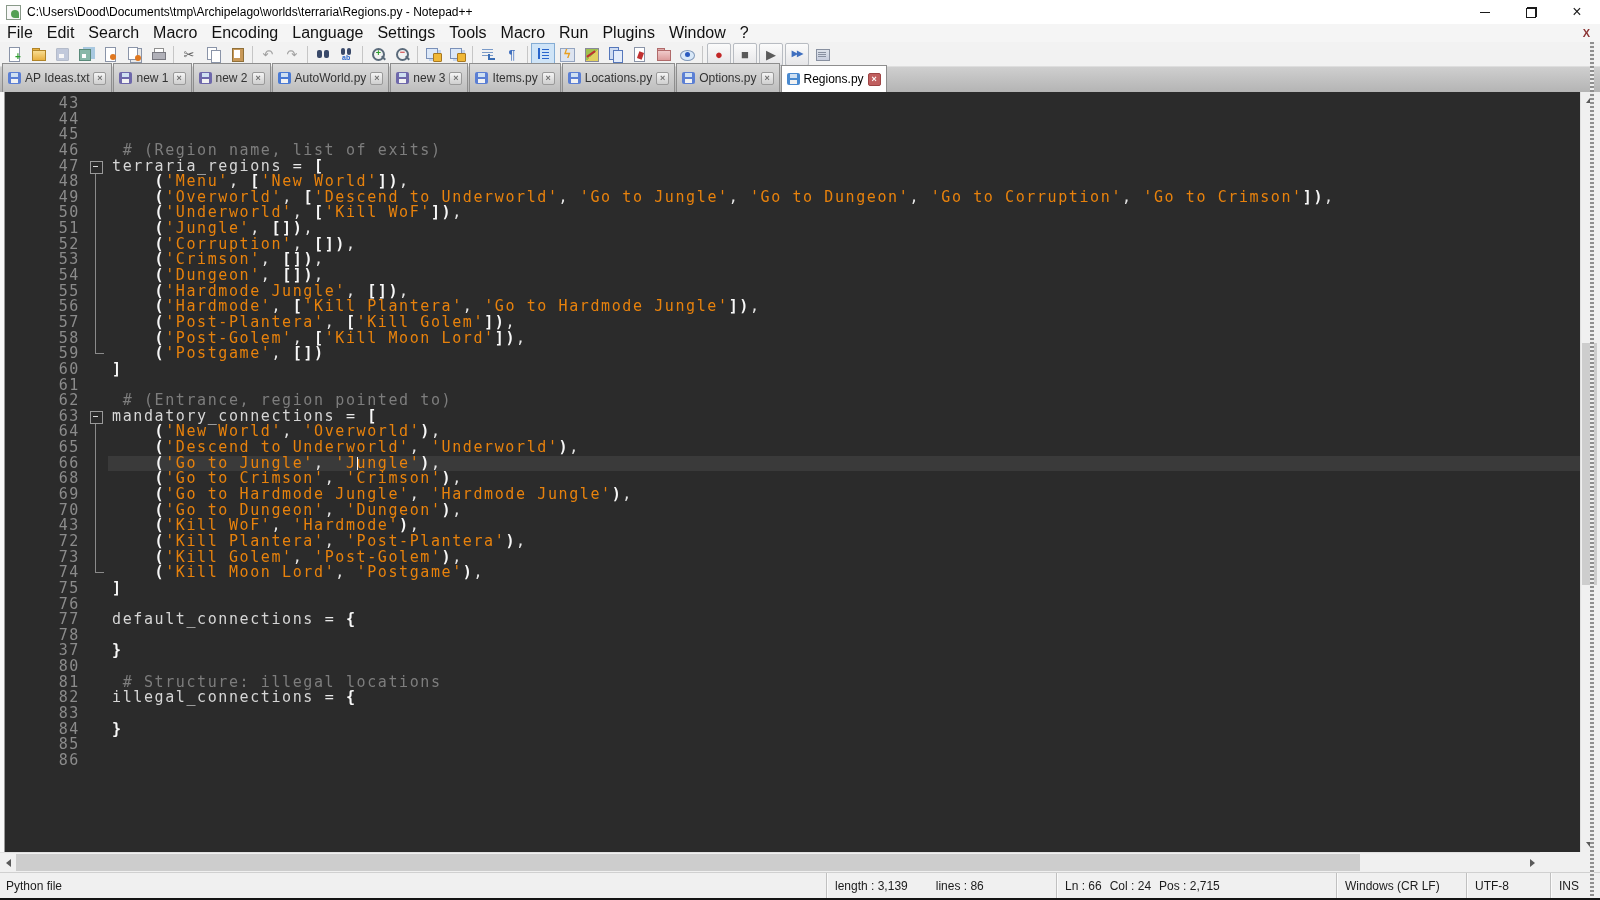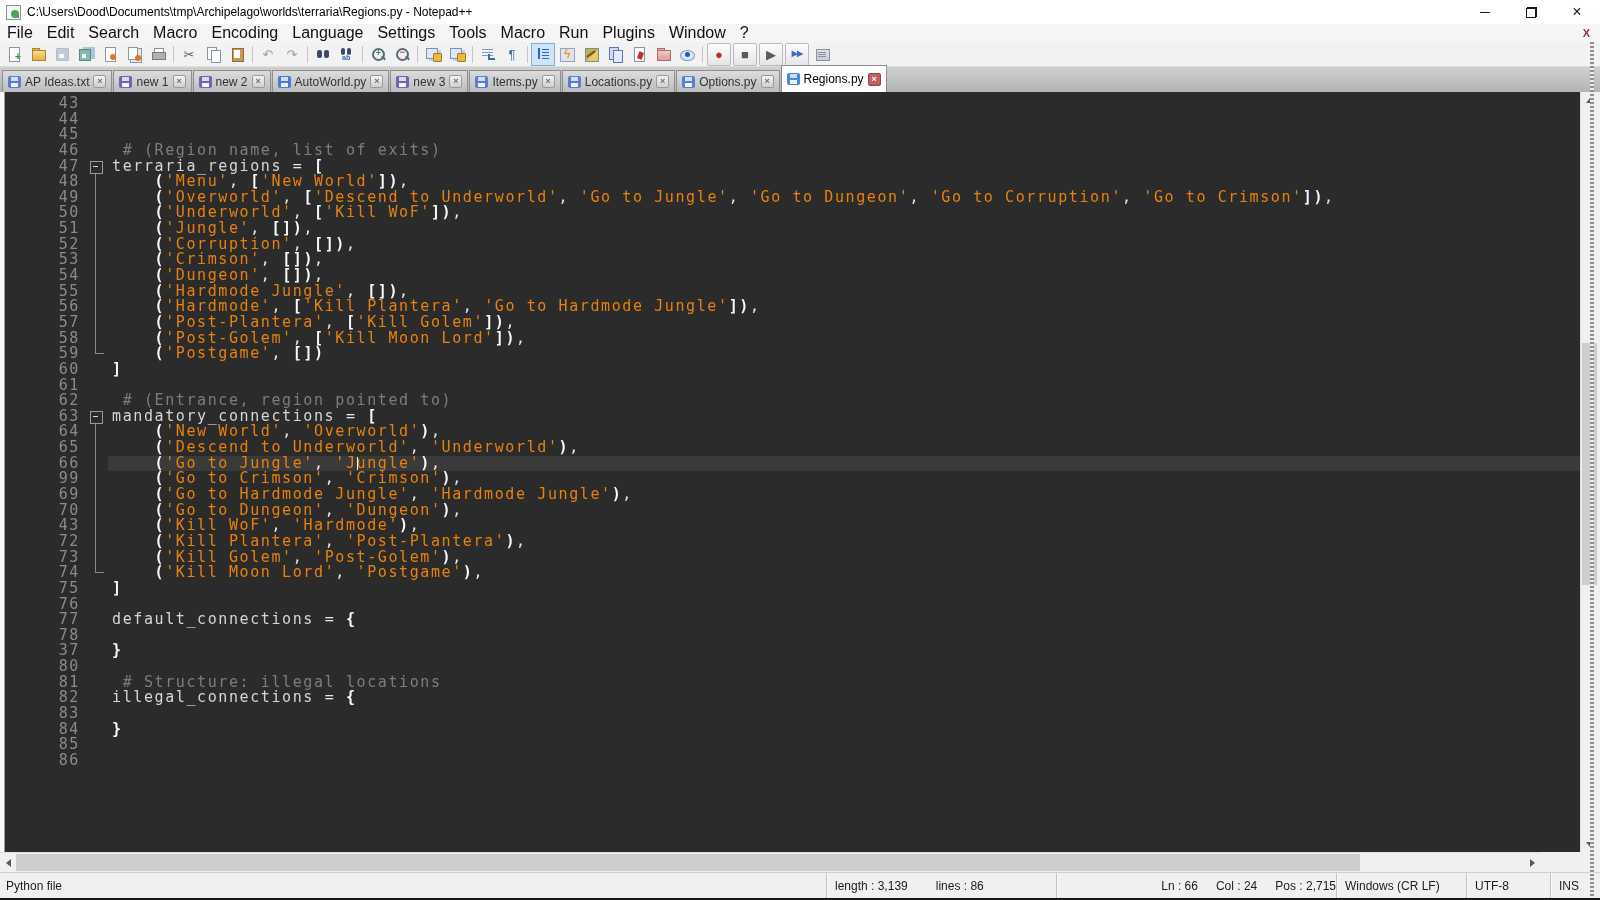--- a/index.html
+++ b/index.html
@@ -79,21 +79,21 @@
   .shp-map::after { content:""; left:3px; top:7px; width:10px; height:2px; background:#c03030; transform:rotate(-35deg); }
   .shp-page-ribbon::before { content:""; left:3px; top:1px; width:9px; height:13px; background:#fff; border:1px solid #8a94a8; }
   .shp-page-ribbon::after { content:""; left:7px; top:6px; width:5px; height:7px; background:#c03030; transform:rotate(20deg); }
   .shp-eye::before { content:""; left:1px; top:4px; width:13px; height:9px; background:#d8e8f8; border:1px solid #8098b8; border-radius:50%; }
   .shp-eye::after { content:""; left:6px; top:6px; width:5px; height:5px; background:#2a5ac0; border-radius:50%; }
   .shp-grid::before { content:""; left:2px; top:3px; width:12px; height:10px; border:1px solid #8890a0; background:linear-gradient(#dde2ea,#c8cede); }
   .shp-grid::after { content:""; left:4px; top:6px; width:8px; height:5px; background:repeating-linear-gradient(180deg,#8890a0 0 1px,transparent 1px 2px); }
 
   
   .tabbar { height:25px; background:linear-gradient(#cfcfcf,#b4b4b4); display:flex; align-items:flex-end; padding-left:2px; flex:none; }
-  .tab { height:22px; display:flex; align-items:center; gap:4px; padding:0 5px; background:linear-gradient(#dcdcdc,#bdbdbd); border:1px solid #8e8e8e; border-bottom:none; font-size:12px; color:#333; white-space:nowrap; margin-right:1px; }
+  .tab { height:29px; display:flex; align-items:center; gap:4px; padding:0 5px; background:linear-gradient(#dcdcdc,#bdbdbd); border:1px solid #8e8e8e; border-bottom:none; font-size:12px; color:#333; white-space:nowrap; margin-right:1px; }
   .tab.active { height:27px; background:#ffffff; color:#000; }
   .tab-floppy { width:13px; height:12px; border-radius:2px; position:relative; flex:none; }
   .tab-floppy::before { content:""; position:absolute; left:3px; top:1px; width:7px; height:4px; background:#cfe0f2; }
   .tab-floppy::after { content:""; position:absolute; left:3px; top:7px; width:7px; height:4px; background:#f2f2f2; }
   .tab-close { width:13px; height:13px; border:1px solid #9a9a9a; background:linear-gradient(#f4f4f4,#cfcfcf); color:#707070; font-size:9px; line-height:11px; text-align:center; font-weight:bold; border-radius:2px; flex:none; }
   .tab.active .tab-close { background:#c05f5f; border-color:#9e4444; color:#fff; }
 
   
   .editor { height:760px; display:flex; background:#2b2b2b; flex:none; position:relative; }
   .lborder { width:5px; background:#fafafa; border-right:1px solid #9a9a9a; flex:none; }
@@ -128,21 +128,21 @@
   .hsb-arrow { position:absolute; top:0; width:16px; height:20px; display:flex; align-items:center; justify-content:center; }
   .hsb-arrow.left { left:0; } .hsb-arrow.right { right:0; }
   .hsb-thumb { position:absolute; top:1px; bottom:1px; left:16px; width:1344px; background:#cdcdcd; }
   .hcorner { width:18px; background:#f0f0f0; flex:none; }
 
   
   .statusbar { height:26px; background:#f0f0f0; border-top:1px solid #d0d0d0; display:flex; align-items:stretch; font-size:12px; color:#1c1c1c; flex:none; }
   .sb-sec { display:flex; align-items:center; padding-left:8px; border-left:1px solid #c0c0c0; box-shadow:inset 1px 0 0 #fafafa; white-space:nowrap; }
   .sb-doc { flex:1; border-left:none; box-shadow:none; padding-left:6px; display:flex; align-items:center; }
   .sb-len { width:230px; gap:28px; }
-  .sb-pos { width:280px; gap:18px;justify-content:flex-end; }
+  .sb-pos { width:280px; gap:8px; }
   .sb-eol { width:130px; }
   .sb-enc { width:84px; }
   .sb-ins { width:50px; }
   .bottom-strip { height:2px; background:#141414; flex:none; }
 
   .dotted-border { position:absolute; right:6px; top:42px; bottom:4px; width:4px; background:repeating-linear-gradient(180deg,#8f8f8f 0 2px,#ededed 2px 4px); pointer-events:none; }
 </style>
 </head>
 <body>
 
@@ -358,21 +358,21 @@
         <div class="row"><span class="ln">57</span><span class="fold line"></span><span class="code"><span class="t">    </span><span class="b">(</span><span class="s">'Post-Plantera'</span><span class="o">, </span><span class="b">[</span><span class="s">'Kill Golem'</span><span class="b">])</span><span class="o">,</span></span></div>
         <div class="row"><span class="ln">58</span><span class="fold line"></span><span class="code"><span class="t">    </span><span class="b">(</span><span class="s">'Post-Golem'</span><span class="o">, </span><span class="b">[</span><span class="s">'Kill Moon Lord'</span><span class="b">])</span><span class="o">,</span></span></div>
         <div class="row"><span class="ln">59</span><span class="fold end"></span><span class="code"><span class="t">    </span><span class="b">(</span><span class="s">'Postgame'</span><span class="o">, </span><span class="b">[])</span></span></div>
         <div class="row"><span class="ln">60</span><span class="fold"></span><span class="code"><span class="b">]</span></span></div>
         <div class="row"><span class="ln">61</span><span class="fold"></span><span class="code"></span></div>
         <div class="row"><span class="ln">62</span><span class="fold"></span><span class="code"><span class="c"> # (Entrance, region pointed to)</span></span></div>
         <div class="row"><span class="ln">63</span><span class="fold open"></span><span class="code"><span class="t">mandatory_connections </span><span class="o">= </span><span class="b">[</span></span></div>
         <div class="row"><span class="ln">64</span><span class="fold line"></span><span class="code"><span class="t">    </span><span class="b">(</span><span class="s">'New World'</span><span class="o">, </span><span class="s">'Overworld'</span><span class="b">)</span><span class="o">,</span></span></div>
         <div class="row"><span class="ln">65</span><span class="fold line"></span><span class="code"><span class="t">    </span><span class="b">(</span><span class="s">'Descend to Underworld'</span><span class="o">, </span><span class="s">'Underworld'</span><span class="b">)</span><span class="o">,</span></span></div>
         <div class="row cur"><span class="ln">66</span><span class="fold line"></span><span class="code"><span class="t">    </span><span class="b">(</span><span class="s">'Go to Jungle'</span><span class="o">, </span><span class="s">'Jungle'</span><span class="b">)</span><span class="o">,</span><div class="caret" style="left: 248.516px;"></div></span></div>
-        <div class="row"><span class="ln">99</span><span class="fold line"></span><span class="code"><span class="t">    </span><span class="b">(</span><span class="s">'Go to Crimson'</span><span class="o">, </span><span class="s">'Crimson'</span><span class="b">)</span><span class="o">,</span></span></div>
+        <div class="row"><span class="ln">68</span><span class="fold line"></span><span class="code"><span class="t">    </span><span class="b">(</span><span class="s">'Go to Crimson'</span><span class="o">, </span><span class="s">'Crimson'</span><span class="b">)</span><span class="o">,</span></span></div>
         <div class="row"><span class="ln">69</span><span class="fold line"></span><span class="code"><span class="t">    </span><span class="b">(</span><span class="s">'Go to Hardmode Jungle'</span><span class="o">, </span><span class="s">'Hardmode Jungle'</span><span class="b">)</span><span class="o">,</span></span></div>
         <div class="row"><span class="ln">70</span><span class="fold line"></span><span class="code"><span class="t">    </span><span class="b">(</span><span class="s">'Go to Dungeon'</span><span class="o">, </span><span class="s">'Dungeon'</span><span class="b">)</span><span class="o">,</span></span></div>
         <div class="row"><span class="ln">43</span><span class="fold line"></span><span class="code"><span class="t">    </span><span class="b">(</span><span class="s">'Kill WoF'</span><span class="o">, </span><span class="s">'Hardmode'</span><span class="b">)</span><span class="o">,</span></span></div>
         <div class="row"><span class="ln">72</span><span class="fold line"></span><span class="code"><span class="t">    </span><span class="b">(</span><span class="s">'Kill Plantera'</span><span class="o">, </span><span class="s">'Post-Plantera'</span><span class="b">)</span><span class="o">,</span></span></div>
         <div class="row"><span class="ln">73</span><span class="fold line"></span><span class="code"><span class="t">    </span><span class="b">(</span><span class="s">'Kill Golem'</span><span class="o">, </span><span class="s">'Post-Golem'</span><span class="b">)</span><span class="o">,</span></span></div>
         <div class="row"><span class="ln">74</span><span class="fold end"></span><span class="code"><span class="t">    </span><span class="b">(</span><span class="s">'Kill Moon Lord'</span><span class="o">, </span><span class="s">'Postgame'</span><span class="b">)</span><span class="o">,</span></span></div>
         <div class="row"><span class="ln">75</span><span class="fold"></span><span class="code"><span class="b">]</span></span></div>
         <div class="row"><span class="ln">76</span><span class="fold"></span><span class="code"></span></div>
         <div class="row"><span class="ln">77</span><span class="fold"></span><span class="code"><span class="t">default_connections </span><span class="o">= </span><span class="b">{</span></span></div>
         <div class="row"><span class="ln">78</span><span class="fold"></span><span class="code"></span></div>

